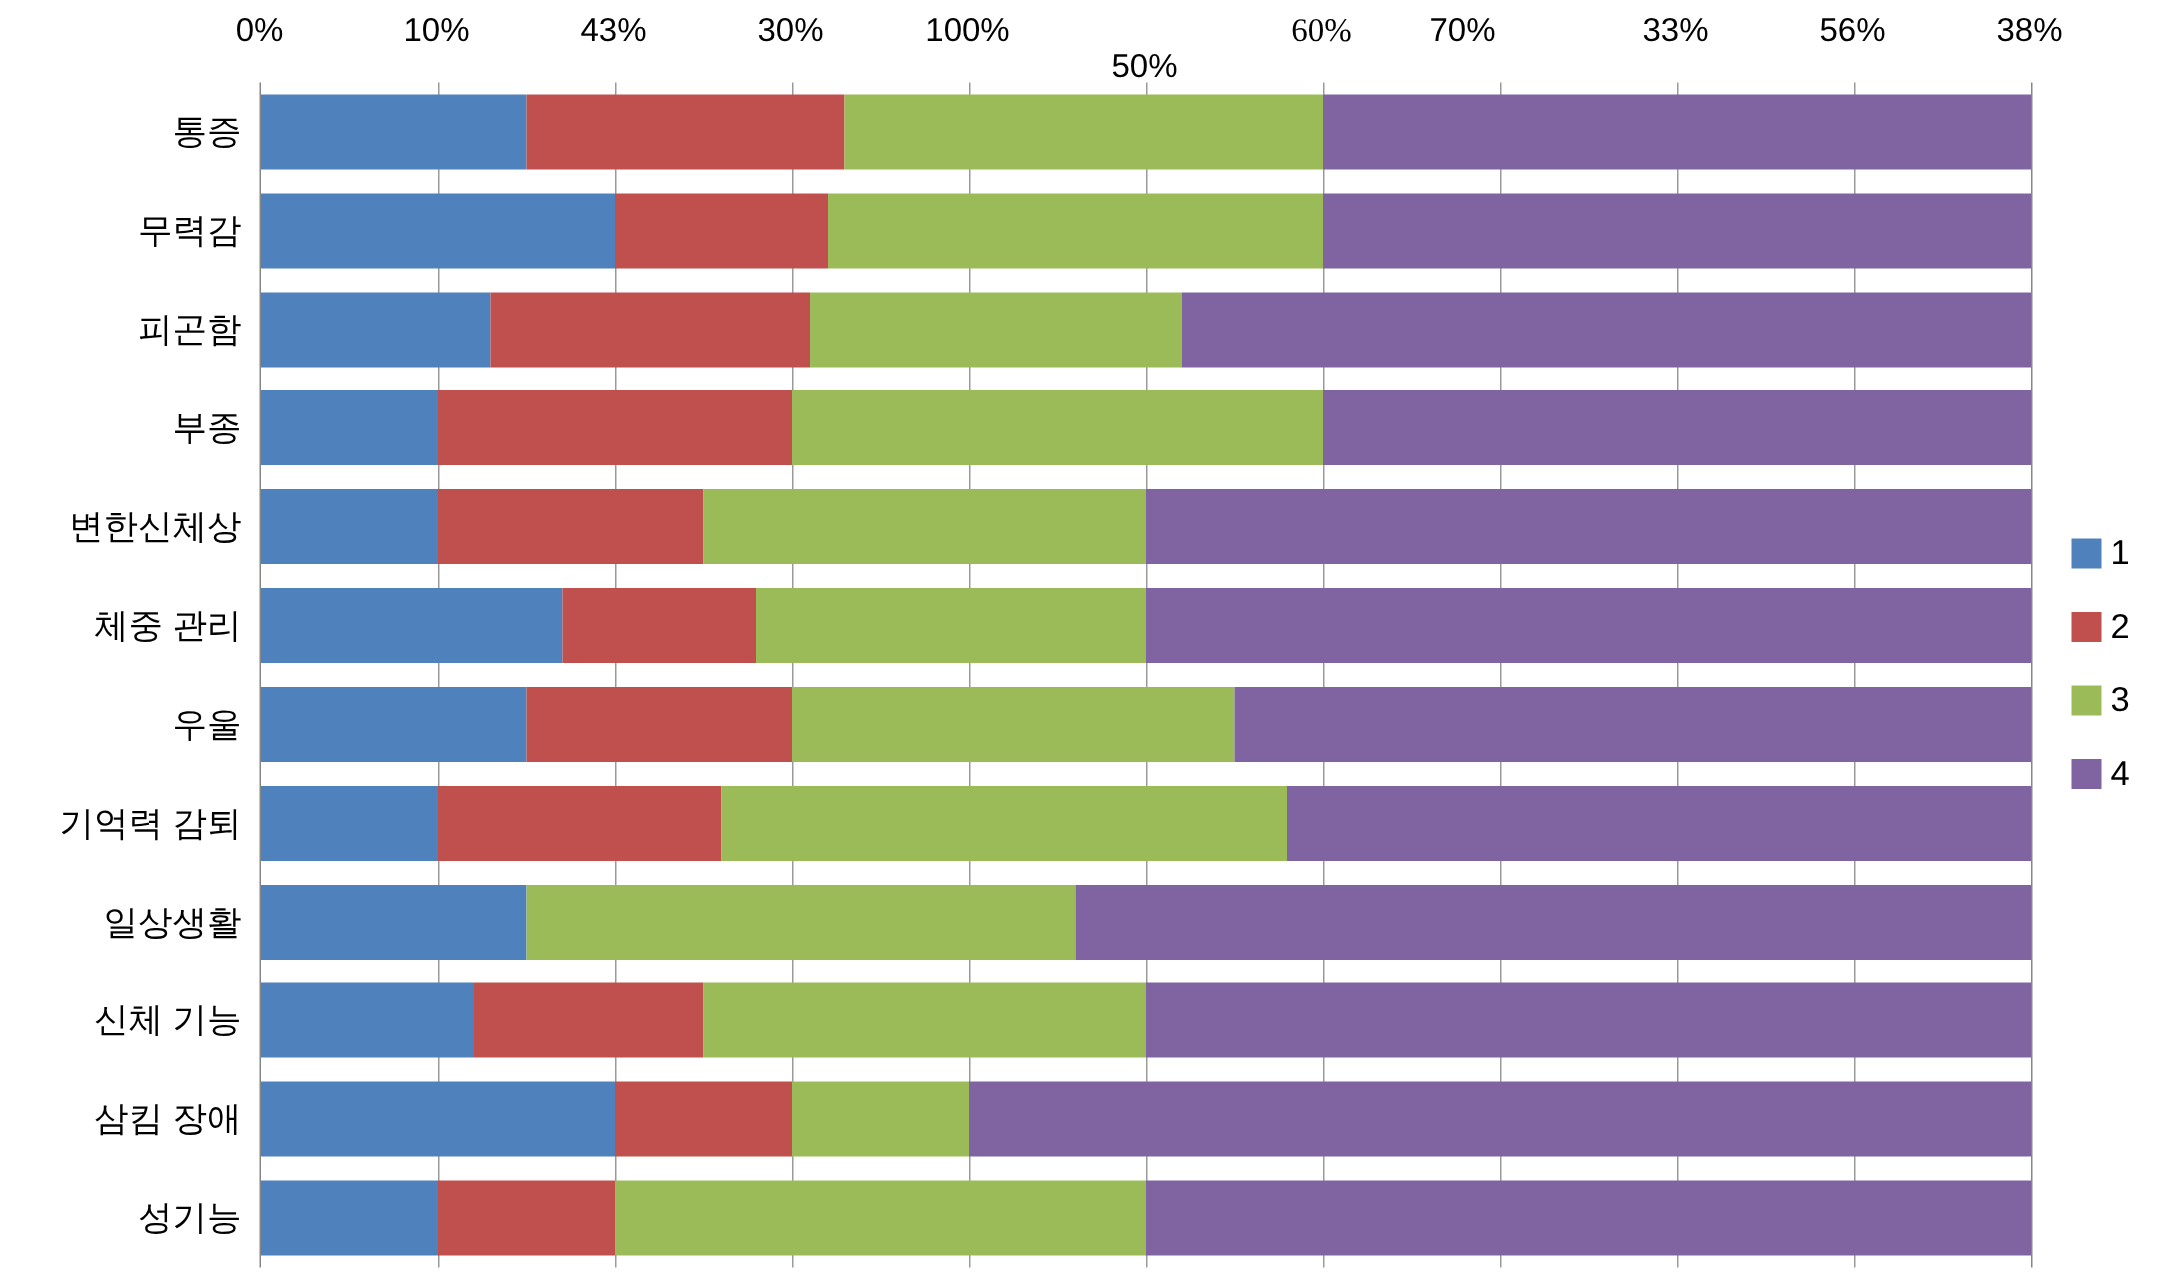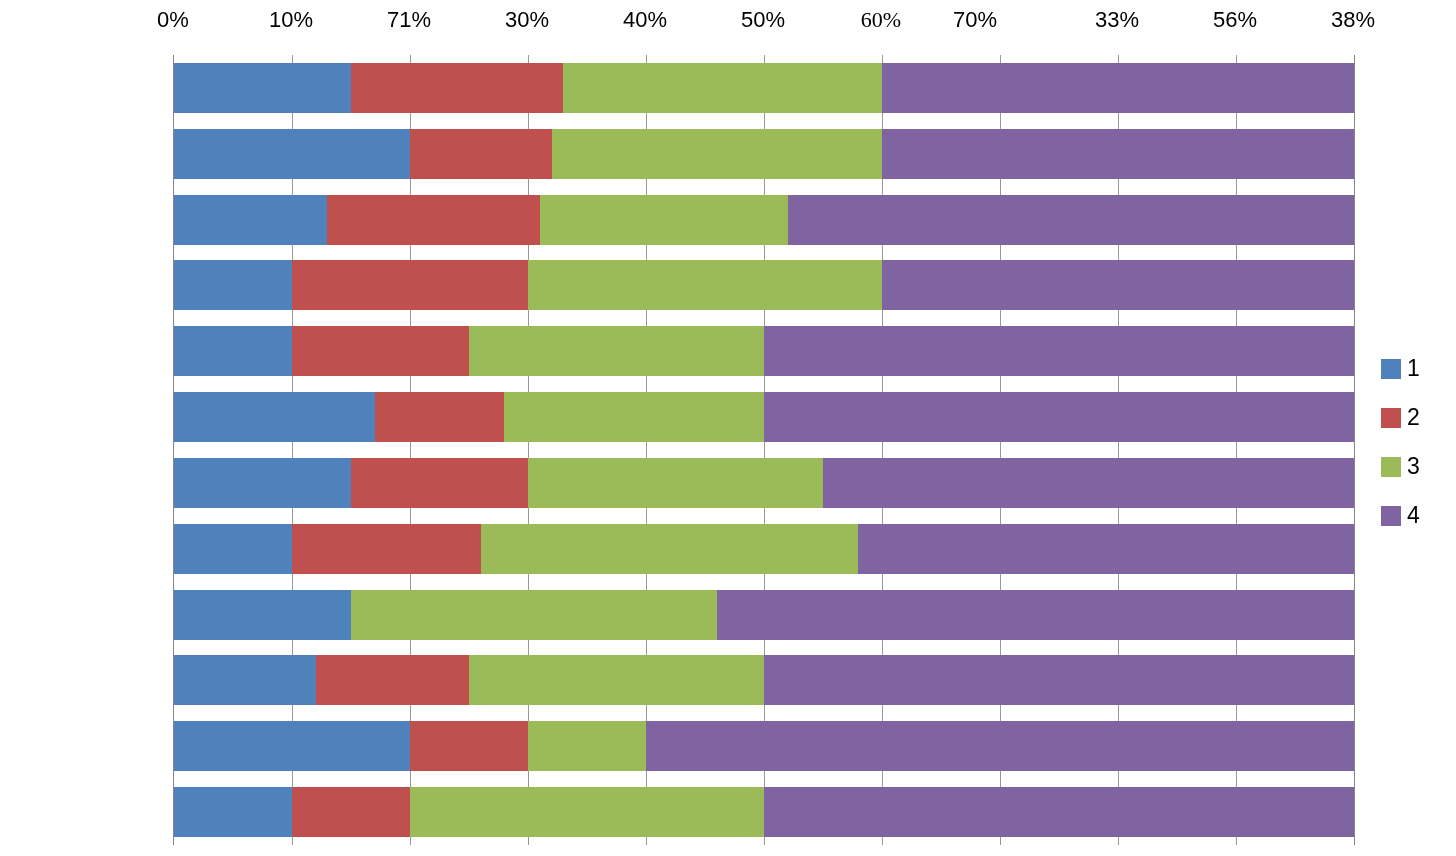--- a/index.html
+++ b/index.html
@@ -125,31 +125,45 @@
   }
 </style>
 </head>
 <body>
 
 <div id="chart-root">
 
   <div id="x-axis-labels">
       <div class="x-tick-label" style="left: 0px;">0%</div>
       <div class="x-tick-label" style="left: 118px;">10%</div>
-      <div class="x-tick-label" style="left: 236px;">71%</div>
+      <div class="x-tick-label" style="left: 236px;">43%</div>
       <div class="x-tick-label" style="left: 354px;">30%</div>
-      <div class="x-tick-label" style="left: 472px;">40%</div>
-      <div class="x-tick-label" style="left: 590px;">50%</div>
+      <div class="x-tick-label" style="left: 472px;">100%</div>
+      <div class="x-tick-label" style="left: 590px; margin-top: 24px;">50%</div>
       <div class="x-tick-label" style="left: 708px; font-family: Liberation Serif, serif;">60%</div>
       <div class="x-tick-label" style="left: 802px;">70%</div>
       <div class="x-tick-label" style="left: 944px;">33%</div>
       <div class="x-tick-label" style="left: 1062px;">56%</div>
       <div class="x-tick-label" style="left: 1180px;">38%</div>
     </div>
 
+  <div id="y-axis-labels">
+      <div class="y-tick-label" style="top: 32.9167px;">통증</div>
+      <div class="y-tick-label" style="top: 98.75px;">무력감</div>
+      <div class="y-tick-label" style="top: 164.583px;">피곤함</div>
+      <div class="y-tick-label" style="top: 230.417px;">부종</div>
+      <div class="y-tick-label" style="top: 296.25px;">변한신체상</div>
+      <div class="y-tick-label" style="top: 362.083px;">체중 관리</div>
+      <div class="y-tick-label" style="top: 427.917px;">우울</div>
+      <div class="y-tick-label" style="top: 493.75px;">기억력 감퇴</div>
+      <div class="y-tick-label" style="top: 559.583px;">일상생활</div>
+      <div class="y-tick-label" style="top: 625.417px;">신체 기능</div>
+      <div class="y-tick-label" style="top: 691.25px;">삼킴 장애</div>
+      <div class="y-tick-label" style="top: 757.083px;">성기능</div>
+    </div>
 
   <div id="plot-area">
     <div id="gridlines">
         <div class="gridline" style="left: 118px;"></div>
         <div class="gridline" style="left: 236px;"></div>
         <div class="gridline" style="left: 354px;"></div>
         <div class="gridline" style="left: 472px;"></div>
         <div class="gridline" style="left: 590px;"></div>
         <div class="gridline" style="left: 708px;"></div>
         <div class="gridline" style="left: 826px;"></div>

